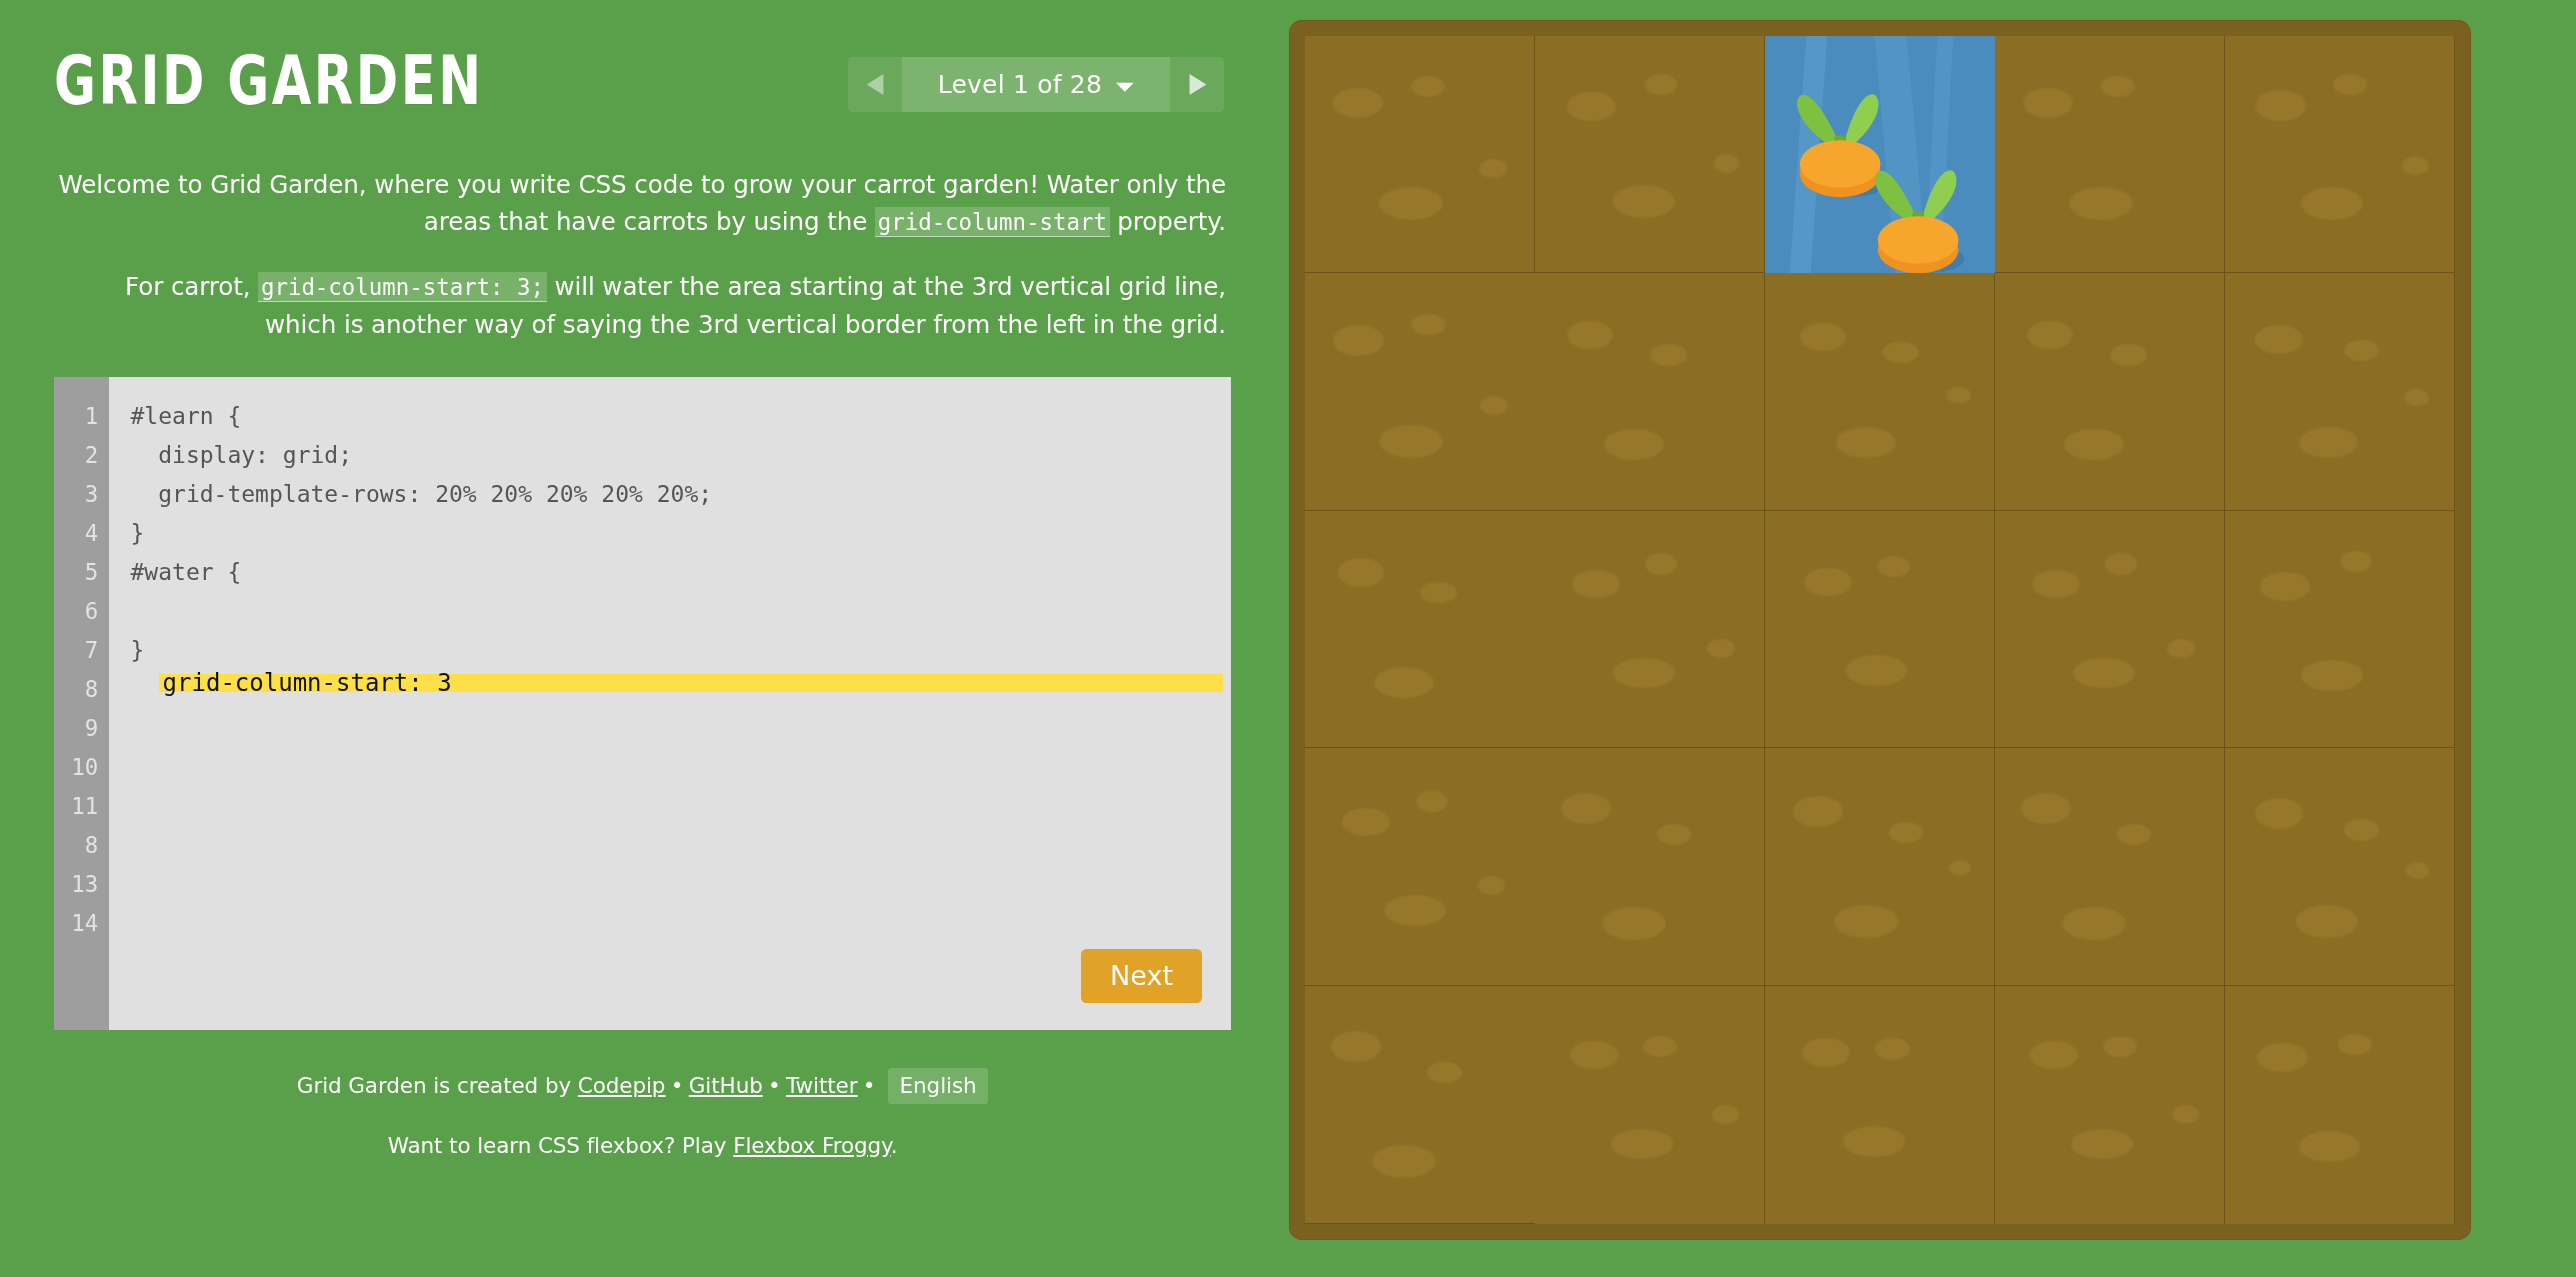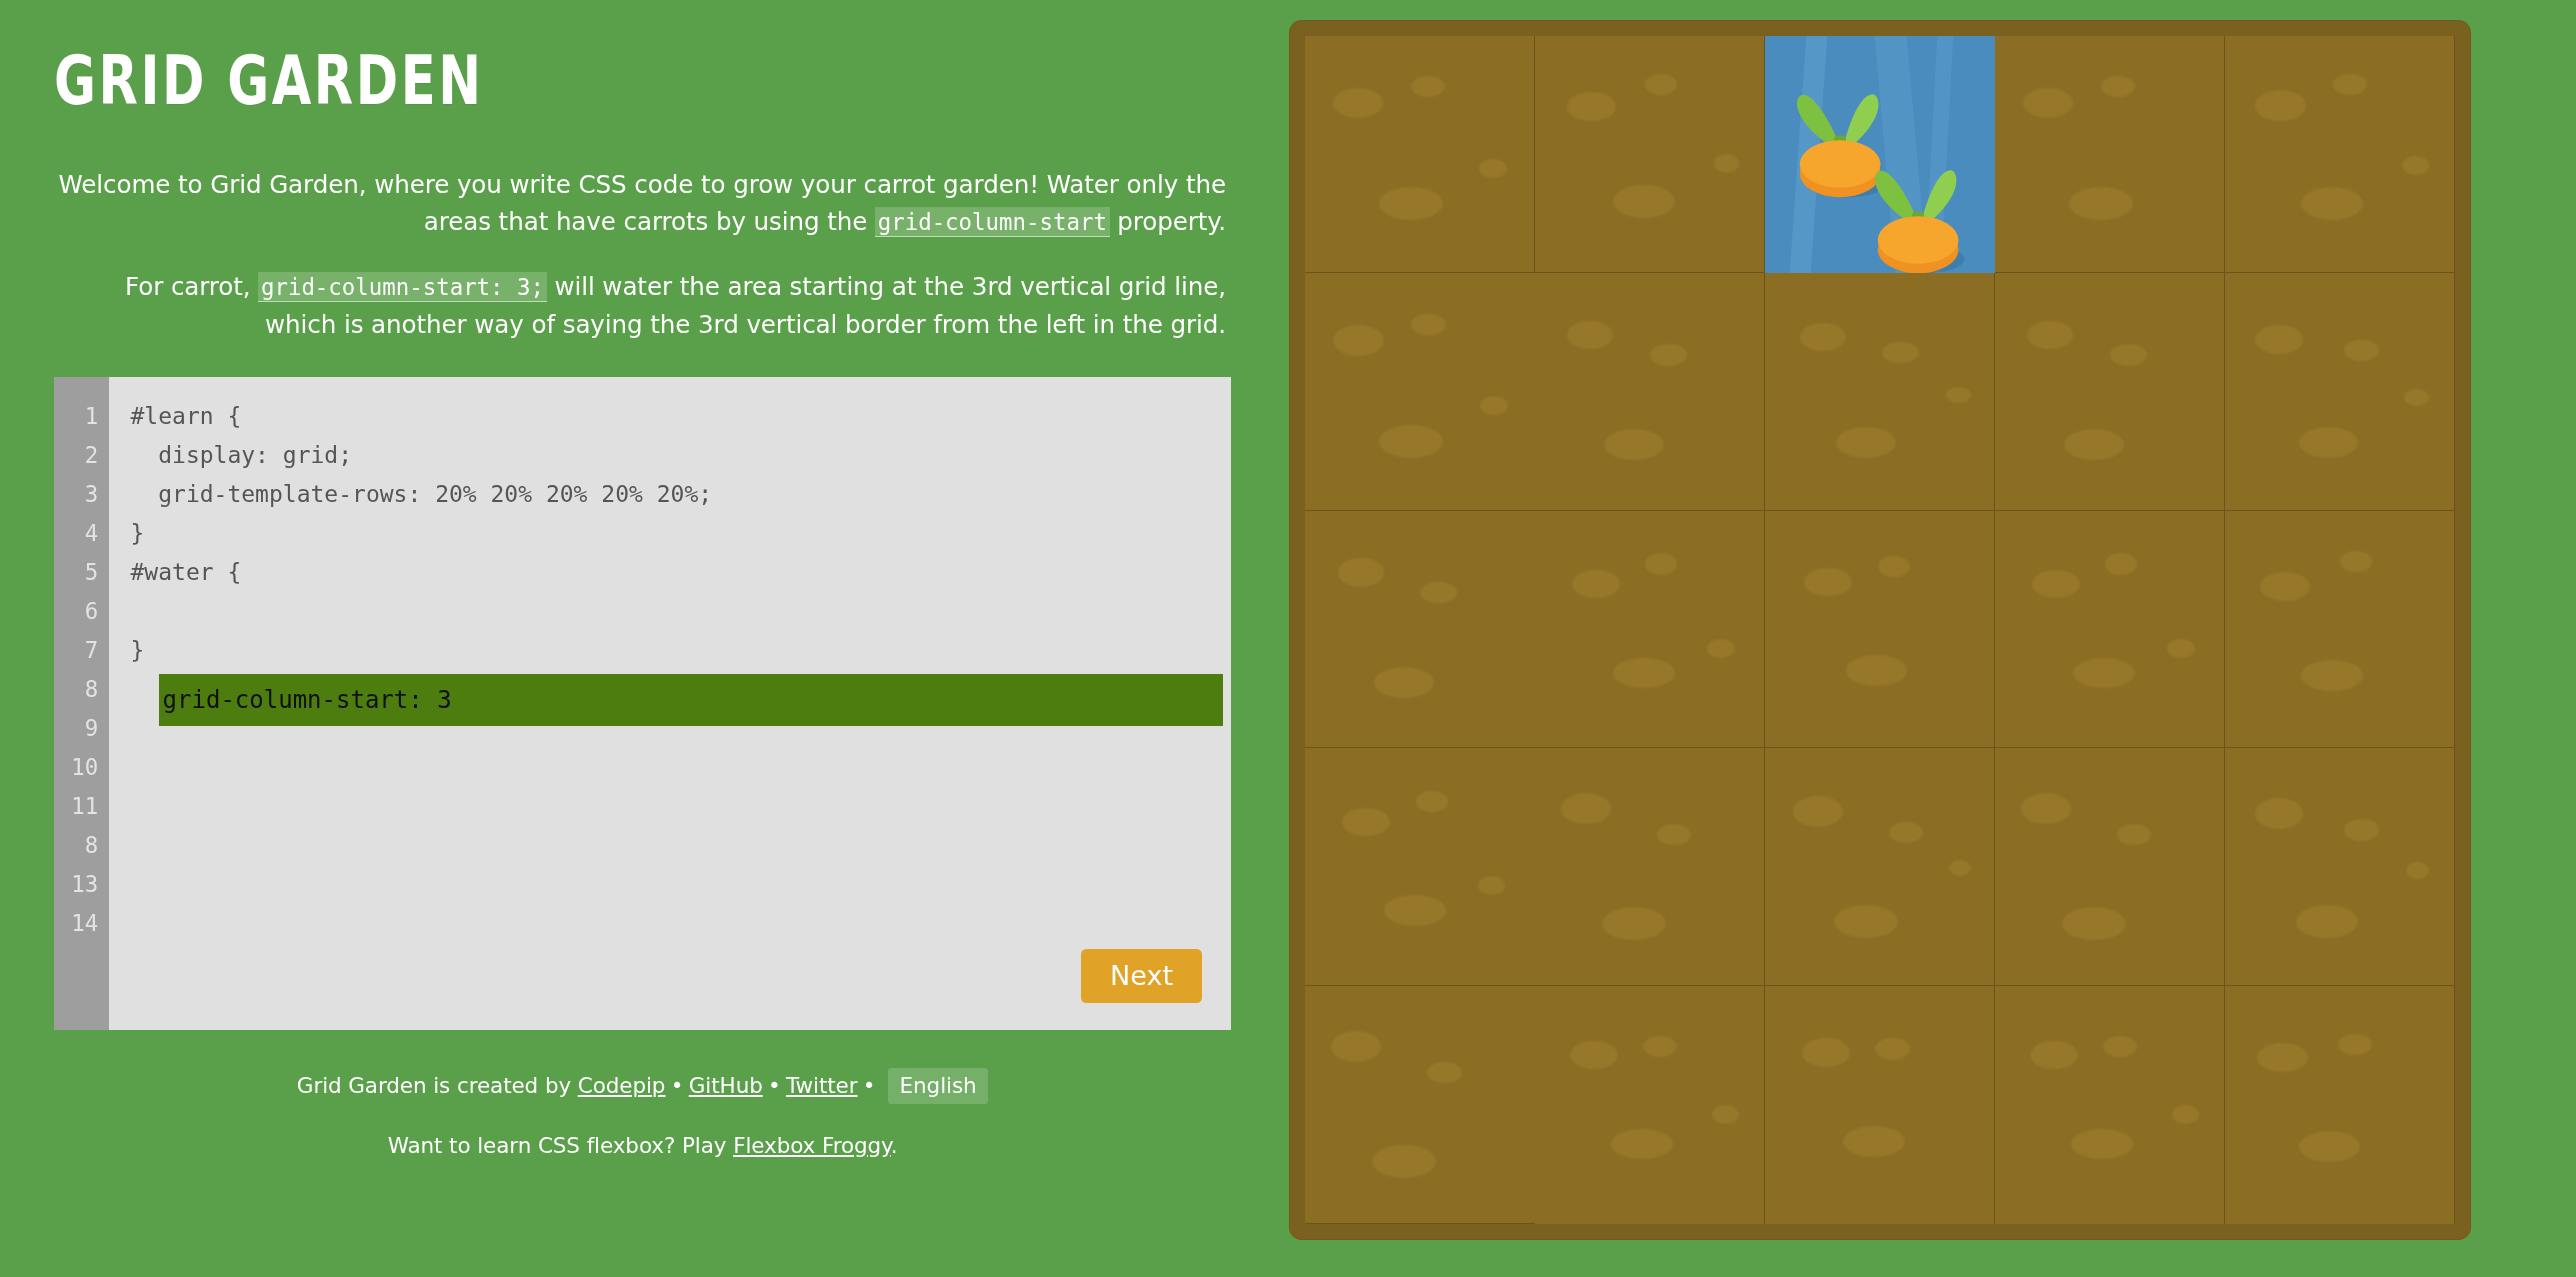--- a/index.html
+++ b/index.html
@@ -144,22 +144,22 @@
     white-space: pre;
   }
   .code-line.blank { color: transparent; }
 
   
   #code-input-wrap {
     position: absolute;
     left: 50px;
     top: 297px;
     width: 1064px;
-    height: 52px;
-    background: #4d7c0f;
+    height: 18px;
+    background: #fde047;
     display: flex;
     align-items: center;
   }
   #code-input {
     border: 0;
     outline: 0;
     background: transparent;
     font-family: "DejaVu Sans Mono", monospace;
     font-size: 24px;
     color: #111111;
@@ -274,20 +274,40 @@
 </head>
 <body>
 
 <div id="page">
 
   <div id="left-panel">
 
     <div id="header-row">
       <h1 id="page-title">GRID GARDEN</h1>
 
+      <div id="level-selector">
+        <div class="lvl-arrow">
+          <svg width="23" height="27" viewBox="0 0 26 30" aria-hidden="true">
+            <polygon points="22,3 22,27 3,15" fill="rgba(255,255,255,0.45)"></polygon>
+          </svg>
+        </div>
+        <div id="level-display">
+          <span>Level 1 of 28</span>
+          <span class="caret">
+            <svg width="19.7" height="12.5" viewBox="0 0 22 14" aria-hidden="true">
+              <polygon points="1,2 21,2 11,12" fill="#ffffff"></polygon>
+            </svg>
+          </span>
+        </div>
+        <div class="lvl-arrow">
+          <svg width="23" height="27" viewBox="0 0 26 30" aria-hidden="true">
+            <polygon points="4,3 4,27 23,15" fill="rgba(255,255,255,0.75)"></polygon>
+          </svg>
+        </div>
+      </div>
     </div>
 
     <div id="instructions">
       <p class="instr-p"><span>Welcome to Grid Garden, where you write CSS code to grow your carrot garden! Water only the areas that have carrots by using the </span><code class="inline">grid-column-start</code><span> property.</span></p>
       <p class="instr-p"><span>For carrot, </span><code class="inline">grid-column-start: 3;</code><span> will water the area starting at the 3rd vertical grid line, which is another way of saying the 3rd vertical border from the left in the grid.</span></p>
     </div>
 
     <div id="editor">
 
       <div id="gutter">

